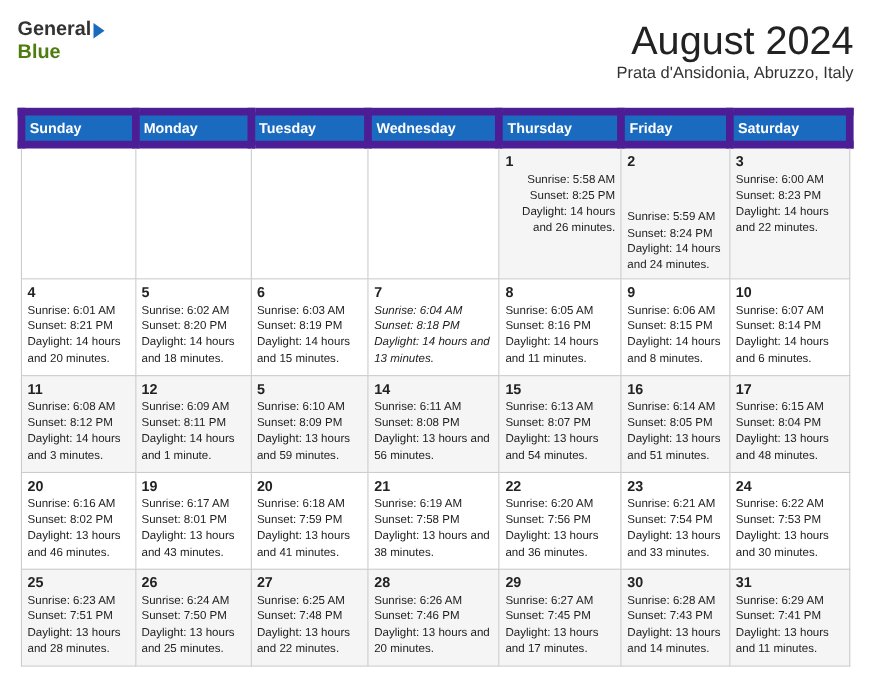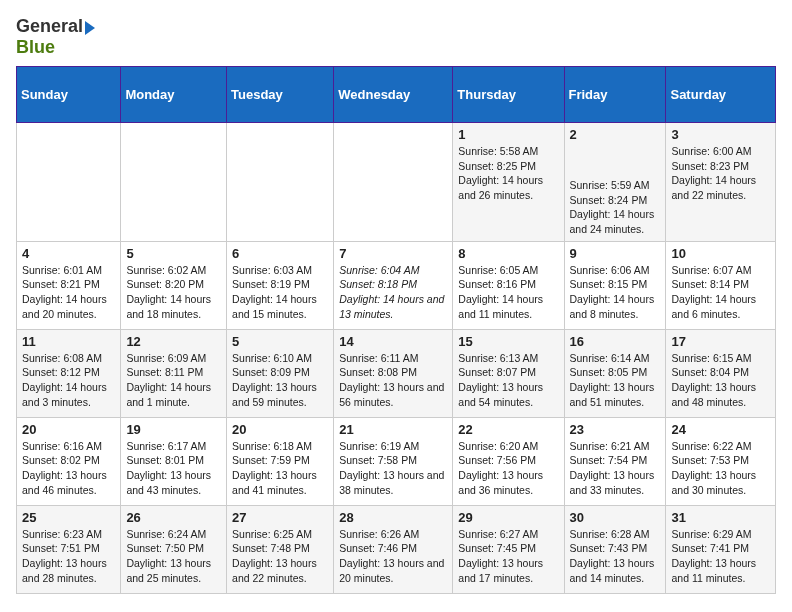--- a/index.html
+++ b/index.html
@@ -7,21 +7,21 @@
       font-family: Arial, sans-serif;
       background: #fff;
       width: 792px;
       min-height: 612px;
       padding: 16px;
     }
     .header {
       display: flex;
       justify-content: space-between;
       align-items: flex-start;
-      margin-bottom: 8px;
+      margin-bottom: 23px;
     }
     .logo {
       display: flex;
       flex-direction: column;
       align-items: flex-start;
     }
     .logo-text {
       display: flex;
       align-items: center;
       gap: 0;
@@ -58,25 +58,25 @@
       color: #333;
     }
     table {
       width: 100%;
       border-collapse: collapse;
       font-size: 11px;
     }
     thead tr th {
       background: #1a6bbf;
       color: #fff;
-      padding: 20px 4px;
+      padding: 4px 4px;
       text-align: left;
       font-size: 13px;
       font-weight: bold;
-      border: 1px solid #4c1d95;
+      border: 7px solid #4c1d95;
     }
     tbody tr td {
       border: 1px solid #ccc;
       padding: 4px 5px;
       vertical-align: top;
       background: #fff;
       min-height: 80px;
       height: 88px;
     }
     tbody tr:nth-child(odd) td {
@@ -104,20 +104,24 @@
 </head>
 <body>
 
 <div class="header">
   <div class="logo">
     <div class="logo-text">
       <span class="logo-general">General</span>
       <div class="logo-arrow"></div>
     </div>
     <span class="logo-blue">Blue</span>
+  </div>
+  <div class="title-block">
+    <div class="main-title">August 2024</div>
+    <div class="subtitle">Prata d'Ansidonia, Abruzzo, Italy</div>
   </div>
 </div>
 
 <table>
   <thead>
     <tr id="day-headers">
         <th>Sunday</th>
         <th>Monday</th>
         <th>Tuesday</th>
         <th>Wednesday</th>
@@ -127,21 +131,21 @@
       </tr>
   </thead>
   <tbody id="calendar-body">
       <tr>
         <td class="empty-cell"></td>
         <td class="empty-cell"></td>
         <td class="empty-cell"></td>
         <td class="empty-cell"></td>
         <td>
           <span class="day-num">1</span>
-          <div class="day-info" style="white-space: pre-line;">Sunrise: 5:58 AM
+          <div class="day-info" style="white-space: pre-line; text-align: right;">Sunrise: 5:58 AM
 Sunset: 8:25 PM
 Daylight: 14 hours and 26 minutes.</div>
         </td>
         <td>
           <span class="day-num">2</span>
           <div class="day-info" style="white-space: pre-line; margin-top: 36px;">Sunrise: 5:59 AM
 Sunset: 8:24 PM
 Daylight: 14 hours and 24 minutes.</div>
         </td>
         <td>

